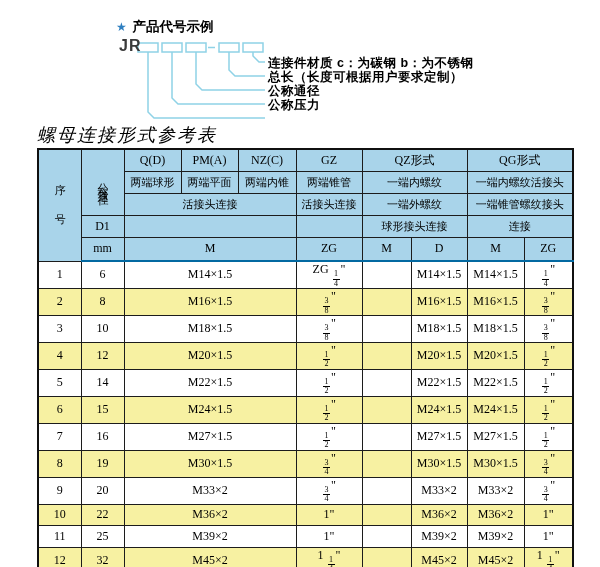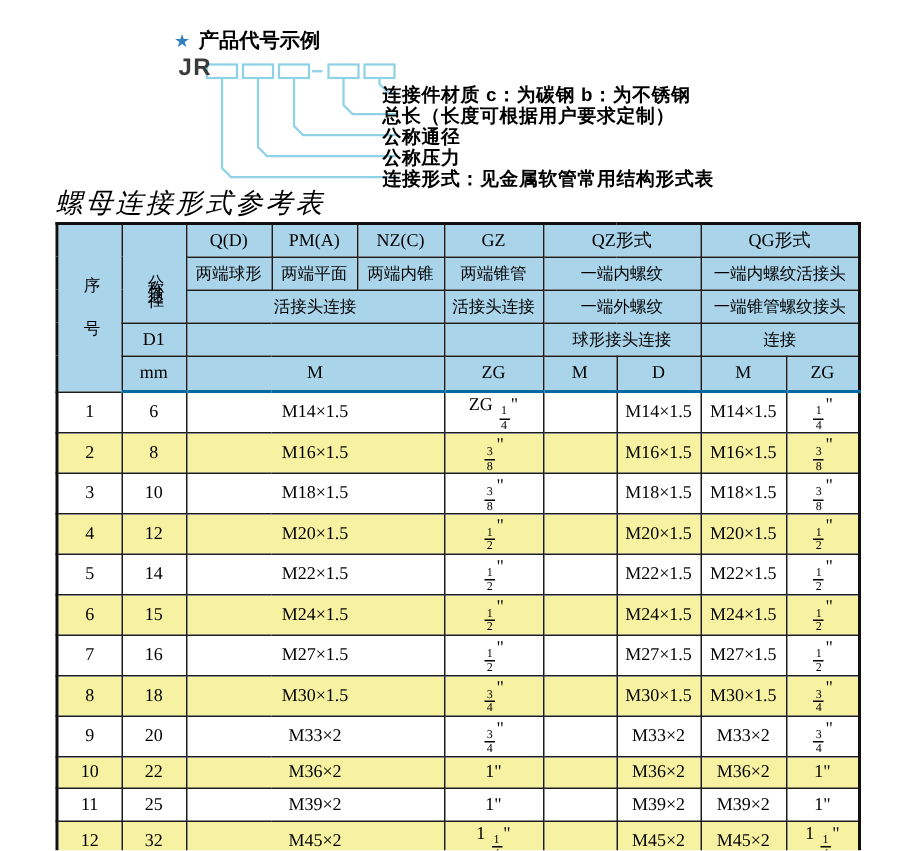--- a/index.html
+++ b/index.html
@@ -4,21 +4,21 @@
 <style>
   * { margin:0; padding:0; box-sizing:border-box; }
   body { background:#ffffff; font-family:"Liberation Sans","DejaVu Sans",sans-serif; }
   .page { position:relative; width:600px; height:567px; background:#ffffff; overflow:hidden; }
 
   
   .diagram-svg { position:absolute; left:0; top:0; pointer-events:none; }
   .diagram-heading { position:absolute; left:116px; top:18px; font-size:13.5px; font-weight:bold; color:#000; white-space:nowrap; }
   .diagram-heading .star { color:#2e7fc0; font-size:12px; margin-right:2px; }
   .jr-prefix { position:absolute; left:119px; top:37px; font-size:16px; font-weight:bold; color:#3a3a3a; letter-spacing:1px; }
-  .code-label { position:absolute; left:255px; font-size:12.5px; font-weight:bold; color:#000; white-space:nowrap; letter-spacing:0.5px; }
+  .code-label { position:absolute; left:268px; font-size:12.5px; font-weight:bold; color:#000; white-space:nowrap; letter-spacing:0.5px; }
   .lbl-0 { top:55px; } .lbl-1 { top:69px; } .lbl-2 { top:83px; } .lbl-3 { top:97px; } .lbl-4 { top:111px; }
 
   
   .table-title { position:absolute; left:37px; top:123px; font-family:"DejaVu Serif","Liberation Serif",serif; font-style:italic; font-weight:normal; font-size:18px; color:#000; letter-spacing:2px; }
 
   
   table.ref { position:absolute; left:37px; top:148px; width:535px; border-collapse:collapse; table-layout:fixed; border:2px solid #101010; }
   table.ref th, table.ref td { border:1px solid #1c1c1c; text-align:center; vertical-align:middle; overflow:hidden; }
   table.ref th { background:#a9d4ea; font-weight:normal; font-size:11px; color:#000; padding:0 1px; }
   table.ref th.latin { font-family:"Liberation Serif","DejaVu Serif",serif; font-size:12px; }
@@ -61,21 +61,20 @@
   <div class="diagram-heading">
     <span class="star">★</span>
     <span>产品代号示例</span>
   </div>
   <div class="jr-prefix">JR</div>
 
   <div class="code-label lbl-0">连接件材质  c：为碳钢  b：为不锈钢</div>
   <div class="code-label lbl-1">总长（长度可根据用户要求定制）</div>
   <div class="code-label lbl-2">公称通径</div>
   <div class="code-label lbl-3">公称压力</div>
-  <div class="code-label lbl-4">连接形式：见金属软管常用结构形式表</div>
 
   <div class="table-title">螺母连接形式参考表</div>
 
   <table class="ref">
     <colgroup>
       <col style="width:43px">
         <col style="width:43px">
       <col style="width:57px">
         <col style="width:57px">
         <col style="width:58px">
@@ -235,21 +234,21 @@
           <td></td>
           <td>M27×1.5</td>
           <td>M27×1.5</td>
           <td><span class="frac">
               <span class="fn">1</span>
               <span class="fd">2</span>
             </span>"</td>
         </tr>
         <tr class="alt">
           <td>8</td>
-          <td>18</td>
+          <td>19</td>
           <td colspan="3">M30×1.5</td>
           <td><span class="frac">
               <span class="fn">3</span>
               <span class="fd">4</span>
             </span>"</td>
           <td></td>
           <td>M30×1.5</td>
           <td>M30×1.5</td>
           <td><span class="frac">
               <span class="fn">3</span>

